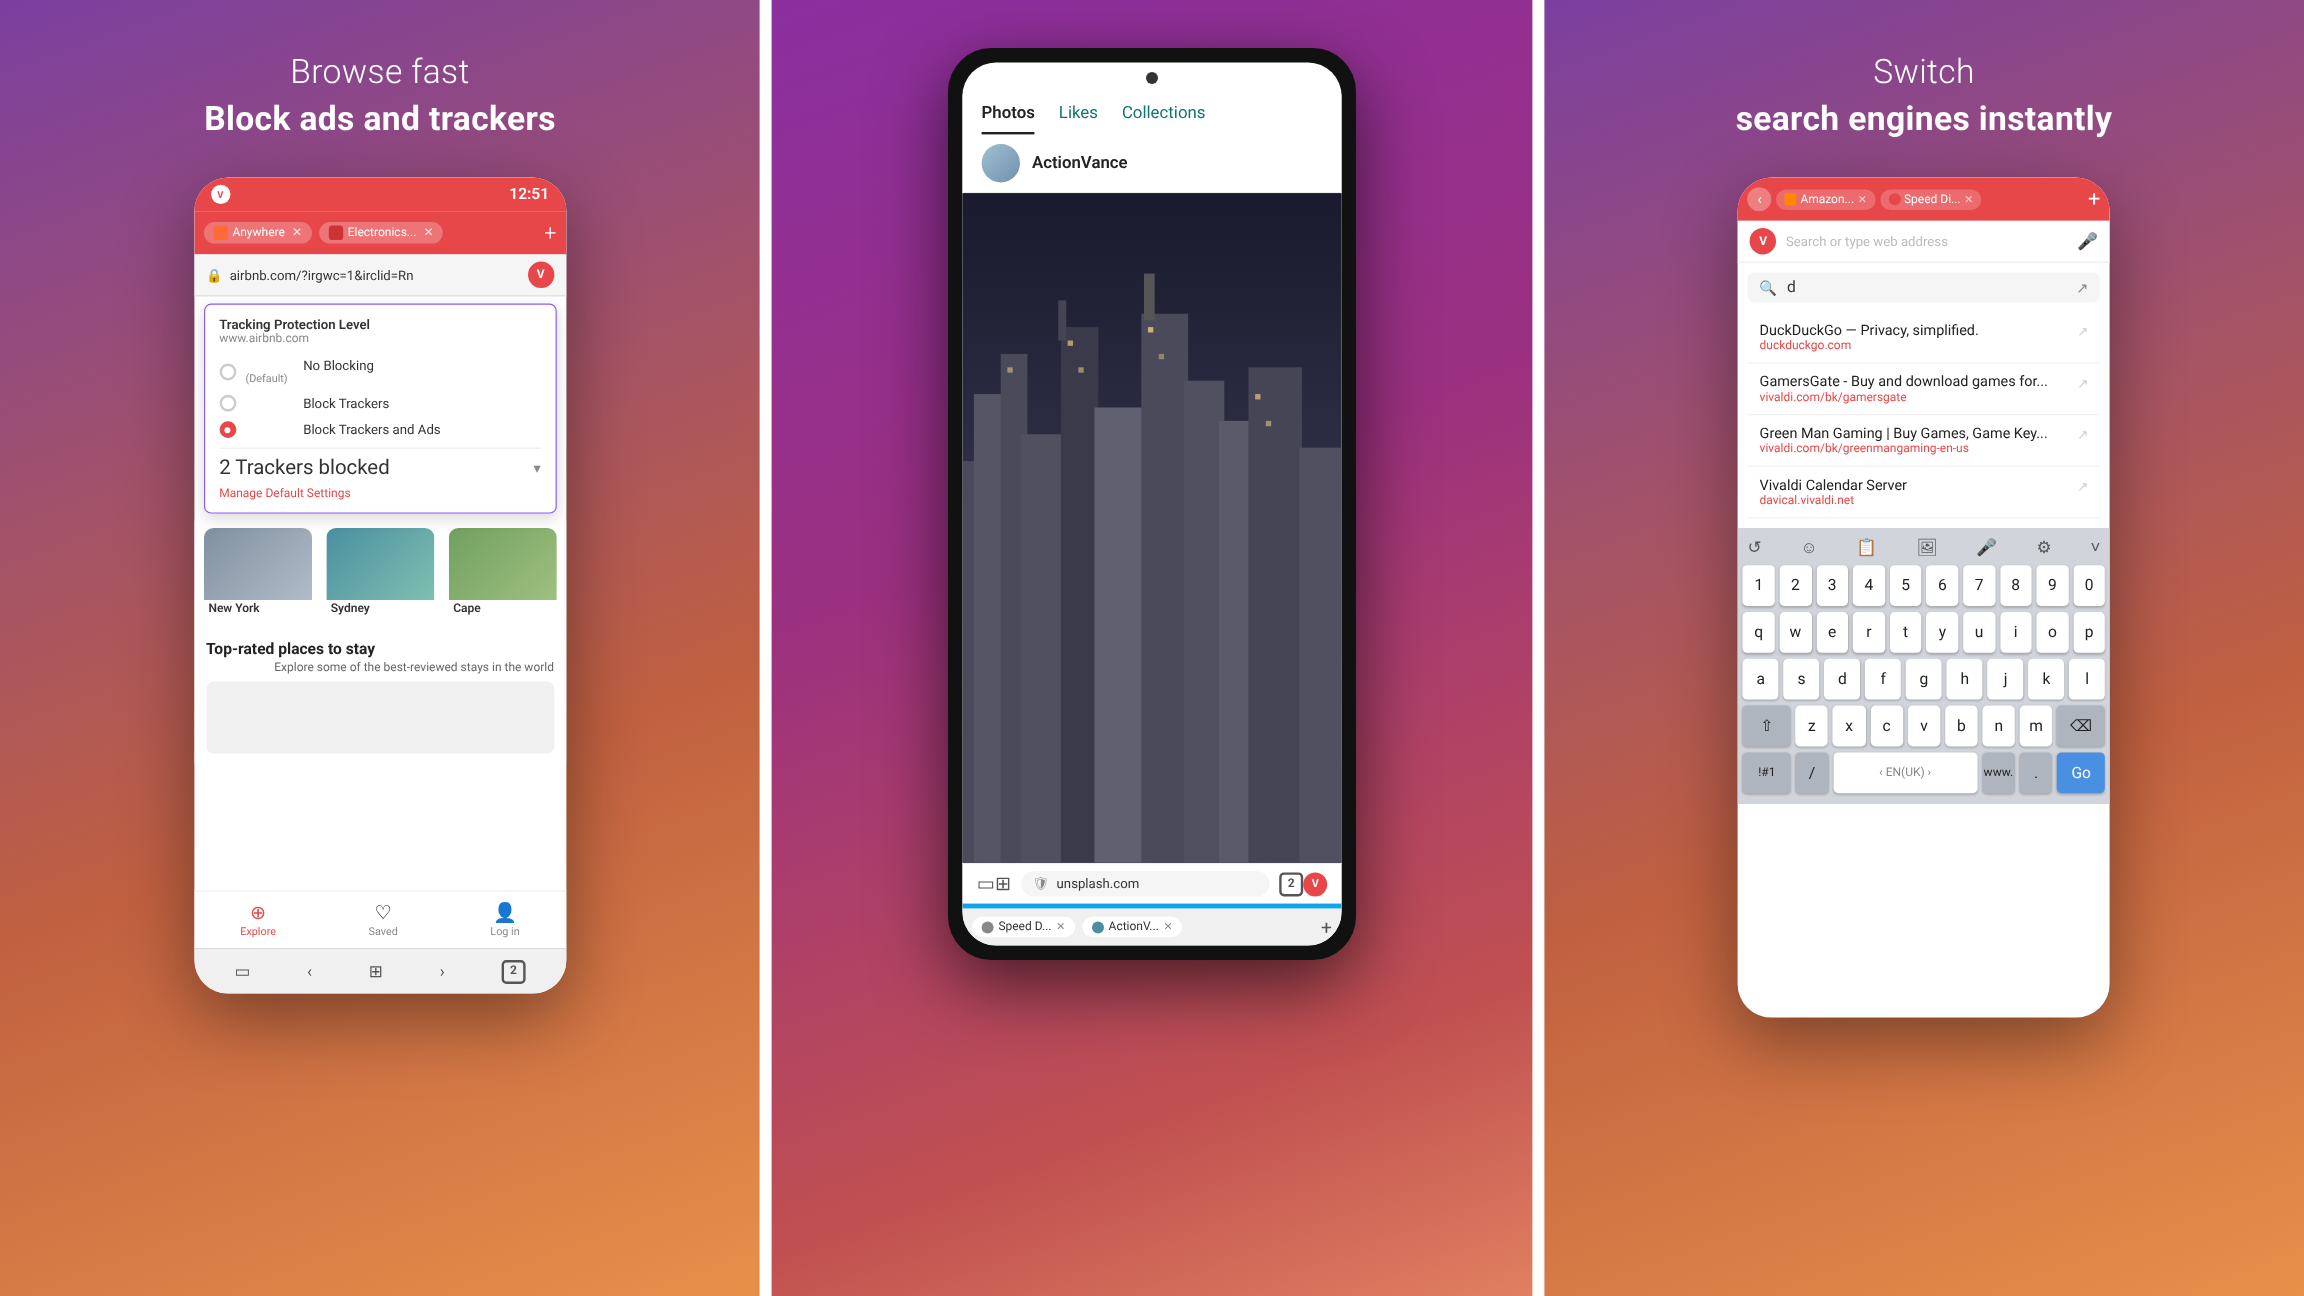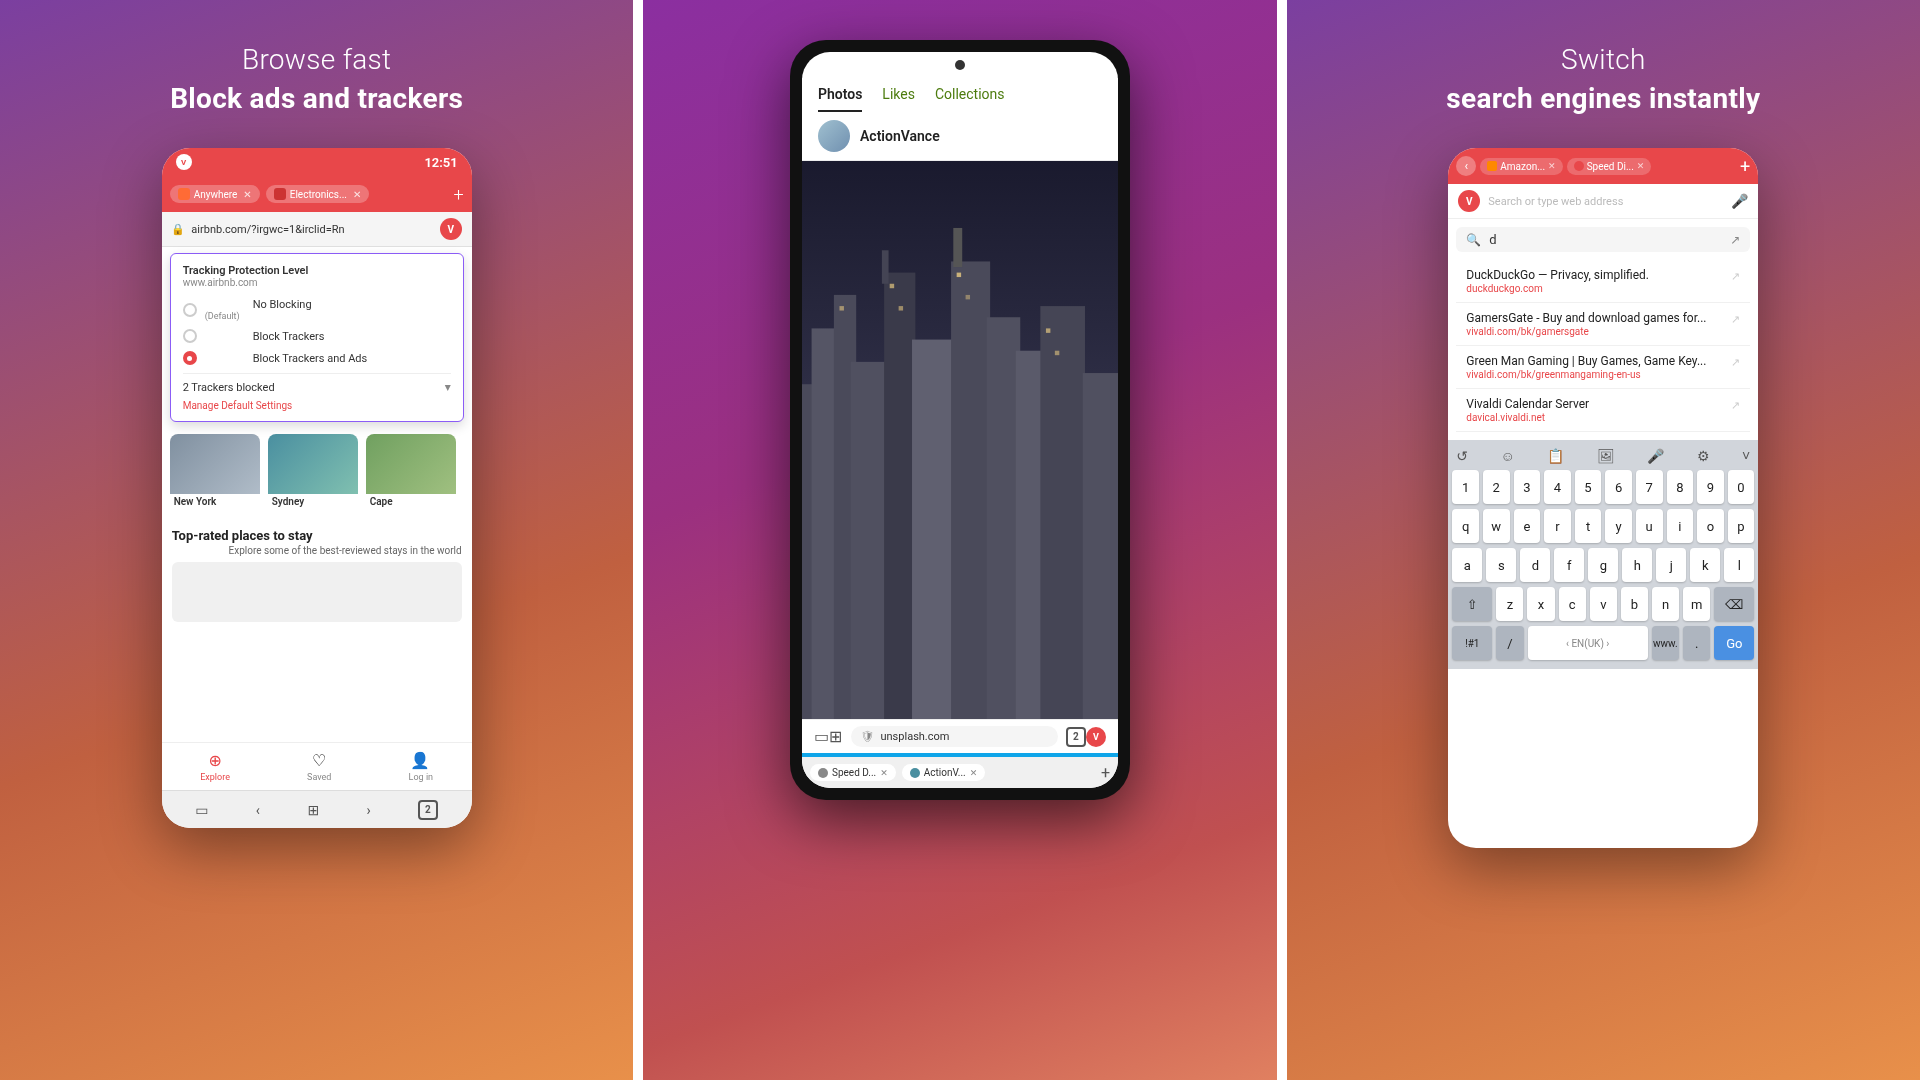--- a/index.html
+++ b/index.html
@@ -222,41 +222,42 @@
     }
     .trackers-blocked {
       display: flex;
       align-items: center;
       justify-content: space-between;
       margin-top: 6px;
       padding-top: 6px;
       border-top: 1px solid #eee;
     }
     .trackers-blocked span {
-      font-size: 11px;
+      font-size: 17px;
       color: #333;
     }
     .manage-settings {
       font-size: 10px;
       color: #e8474a;
       margin-top: 6px;
       display: block;
     }
 
     
     .phone-content {
       background: white;
       flex: 1;
       overflow: hidden;
     }
 
     .destinations-row {
       display: flex;
       gap: 8px;
       padding: 6px 8px;
+      justify-content: space-between;
     }
     .destination-card {
       border-radius: 8px;
       overflow: hidden;
       flex-shrink: 0;
       width: 90px;
       height: 80px;
       position: relative;
     }
     .destination-card .dest-img {
@@ -378,21 +379,21 @@
       border-radius: 50%;
       margin: 8px auto;
     }
     .center-tabs {
       display: flex;
       padding: 8px 16px 0;
       gap: 20px;
     }
     .center-tab {
       font-size: 14px;
-      color: #4d7c0f;
+      color: #0f766e;
       padding-bottom: 8px;
       cursor: pointer;
     }
     .center-tab.active {
       color: #222;
       font-weight: 600;
       border-bottom: 2px solid #222;
     }
     .center-user {
       display: flex;

